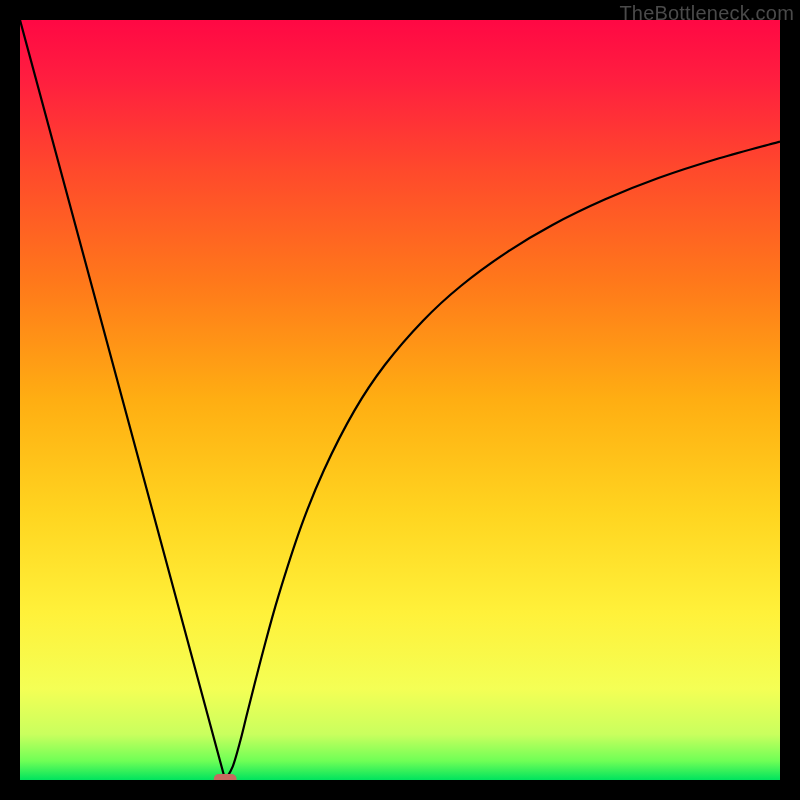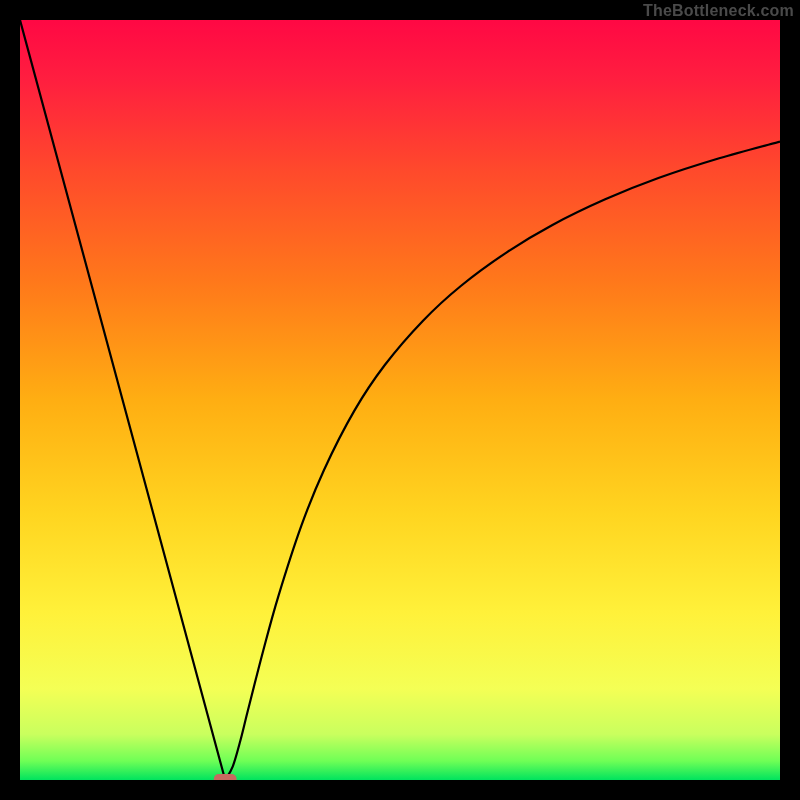--- a/index.html
+++ b/index.html
@@ -24,22 +24,22 @@
     left: 0;
     top: 0;
     width: 760px;
     height: 760px;
   }
   .attribution {
     position: absolute;
     top: 2px;
     right: 6px;
     color: #4a4a4a;
-    font-size: 16px;
-    font-weight: 700;
+    font-size: 20px;
+    font-weight: 400;
     letter-spacing: 0.2px;
     font-family: Arial, Helvetica, sans-serif;
   }
 </style>
 </head>
 <body>
 
 <div class="frame">
   <svg class="plot" viewBox="0 0 760 760" preserveAspectRatio="none">
     <defs>

